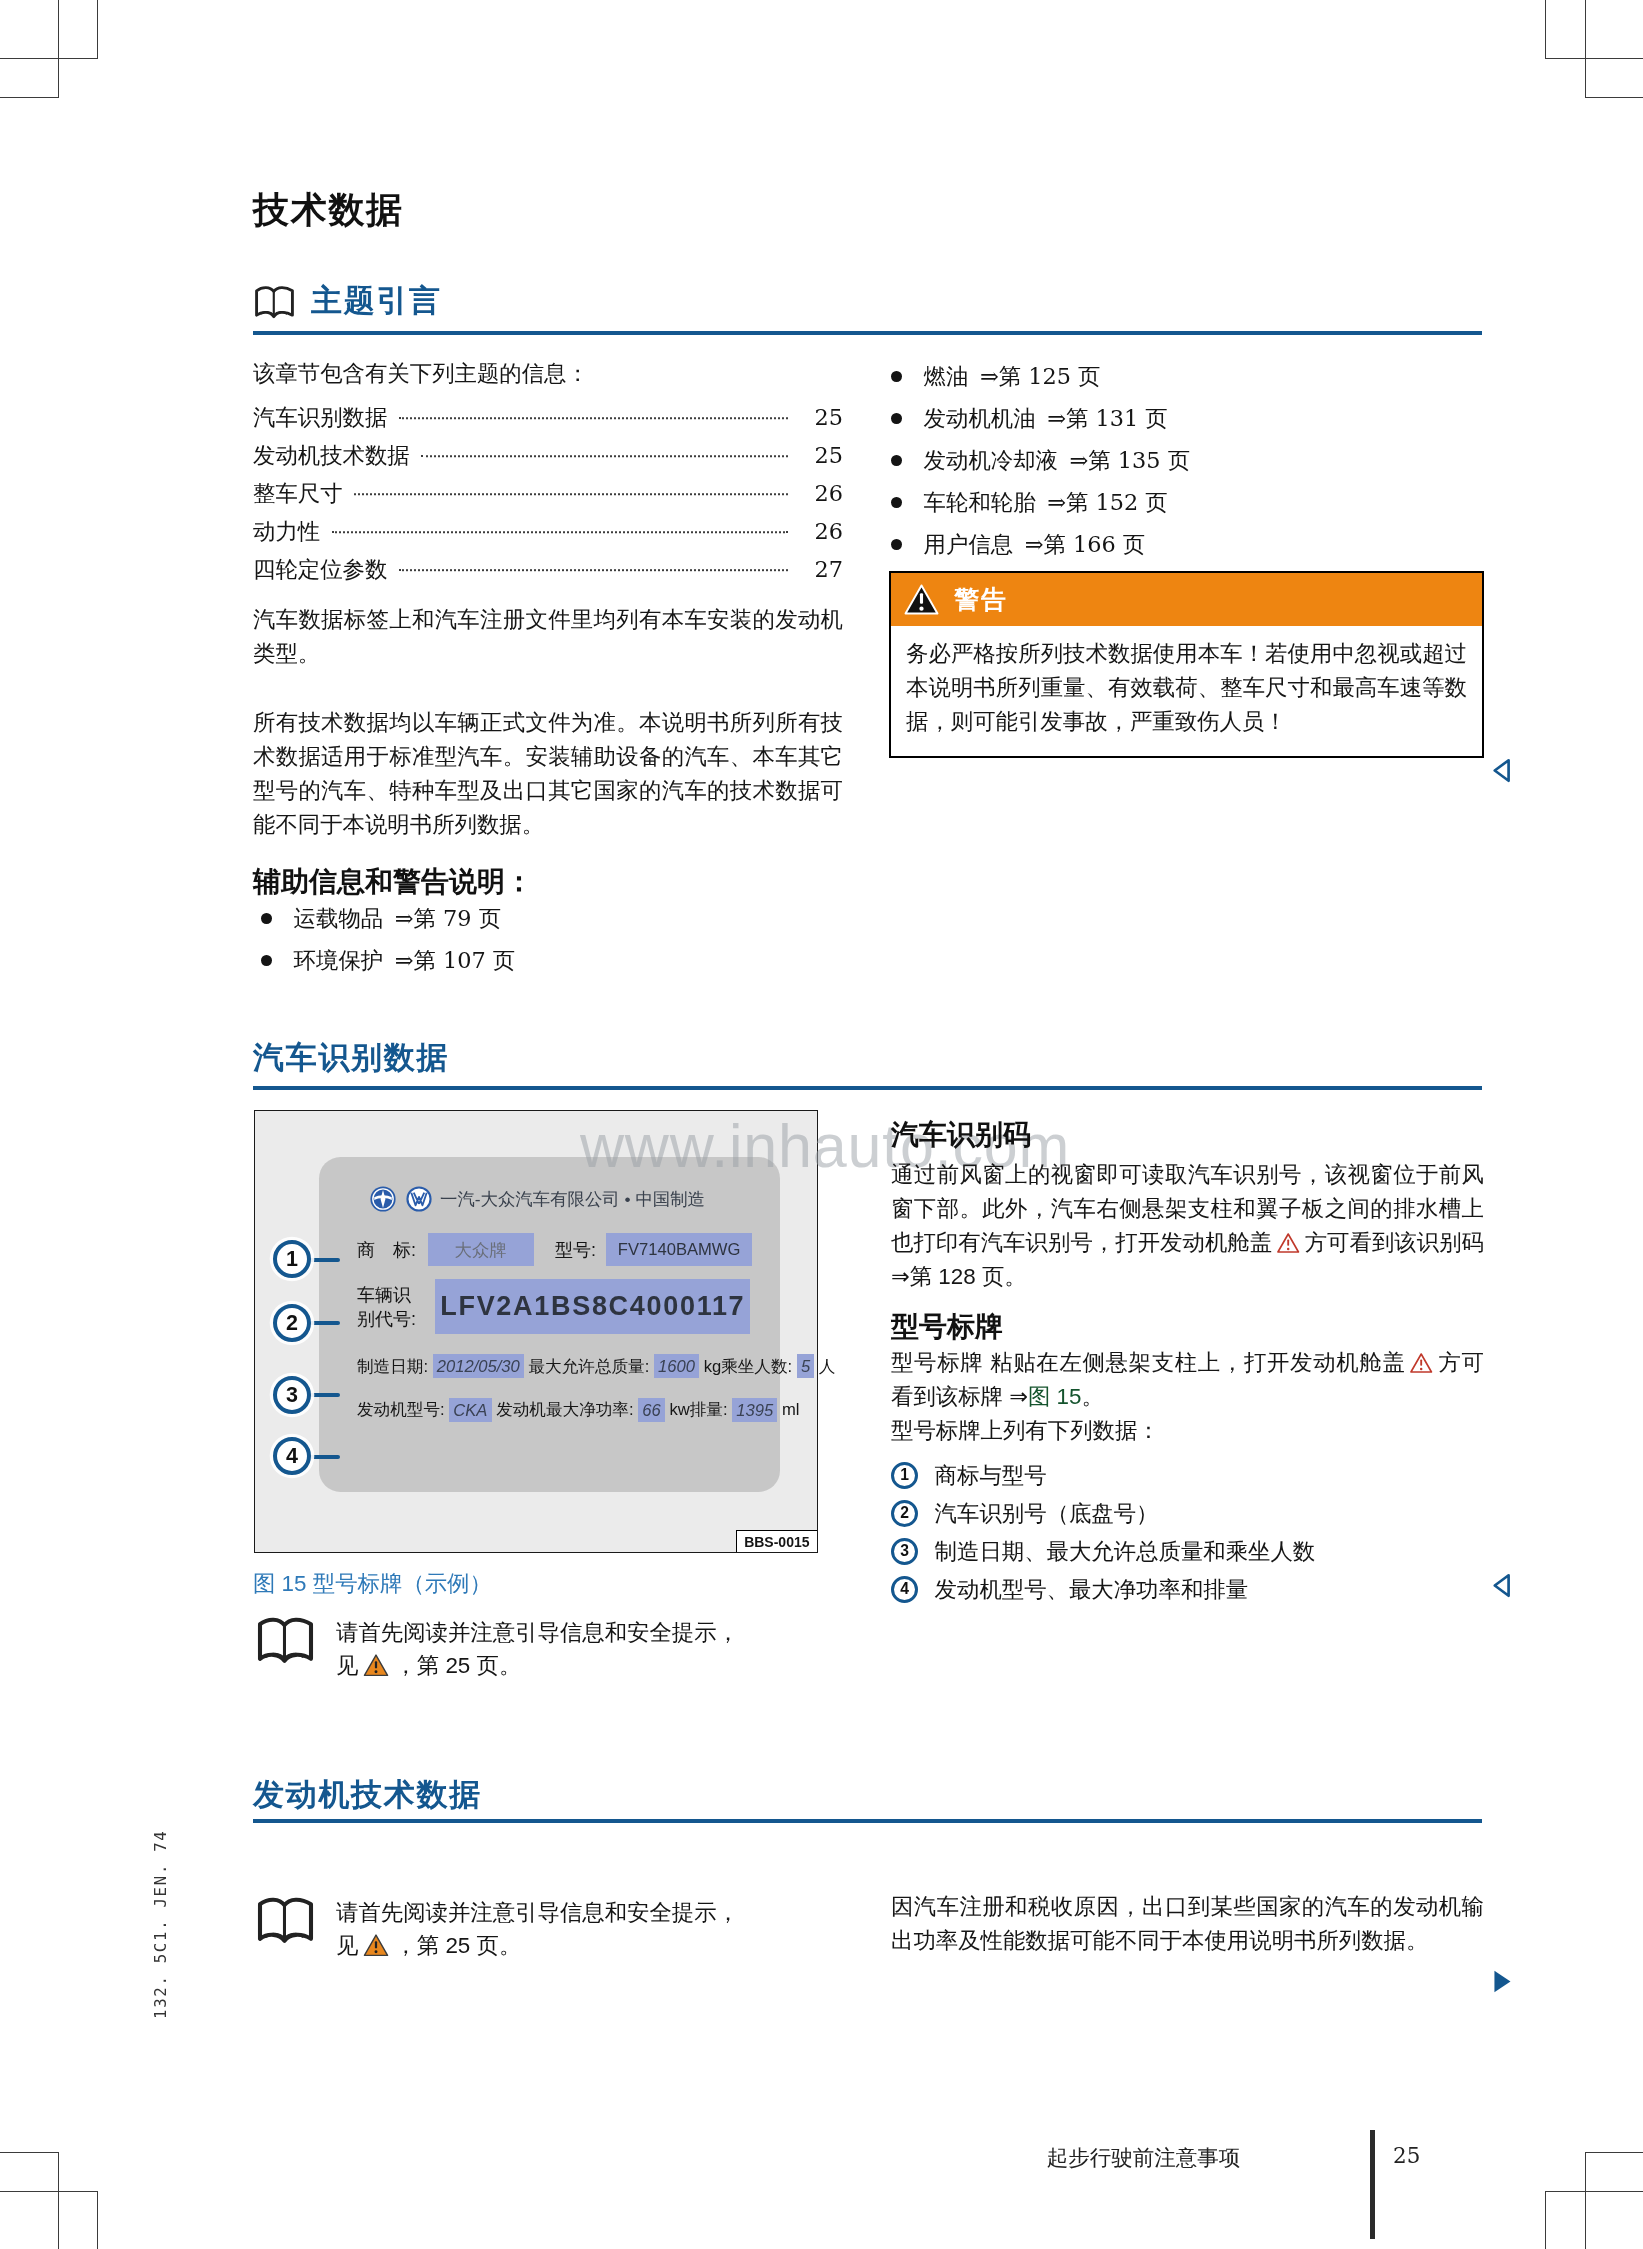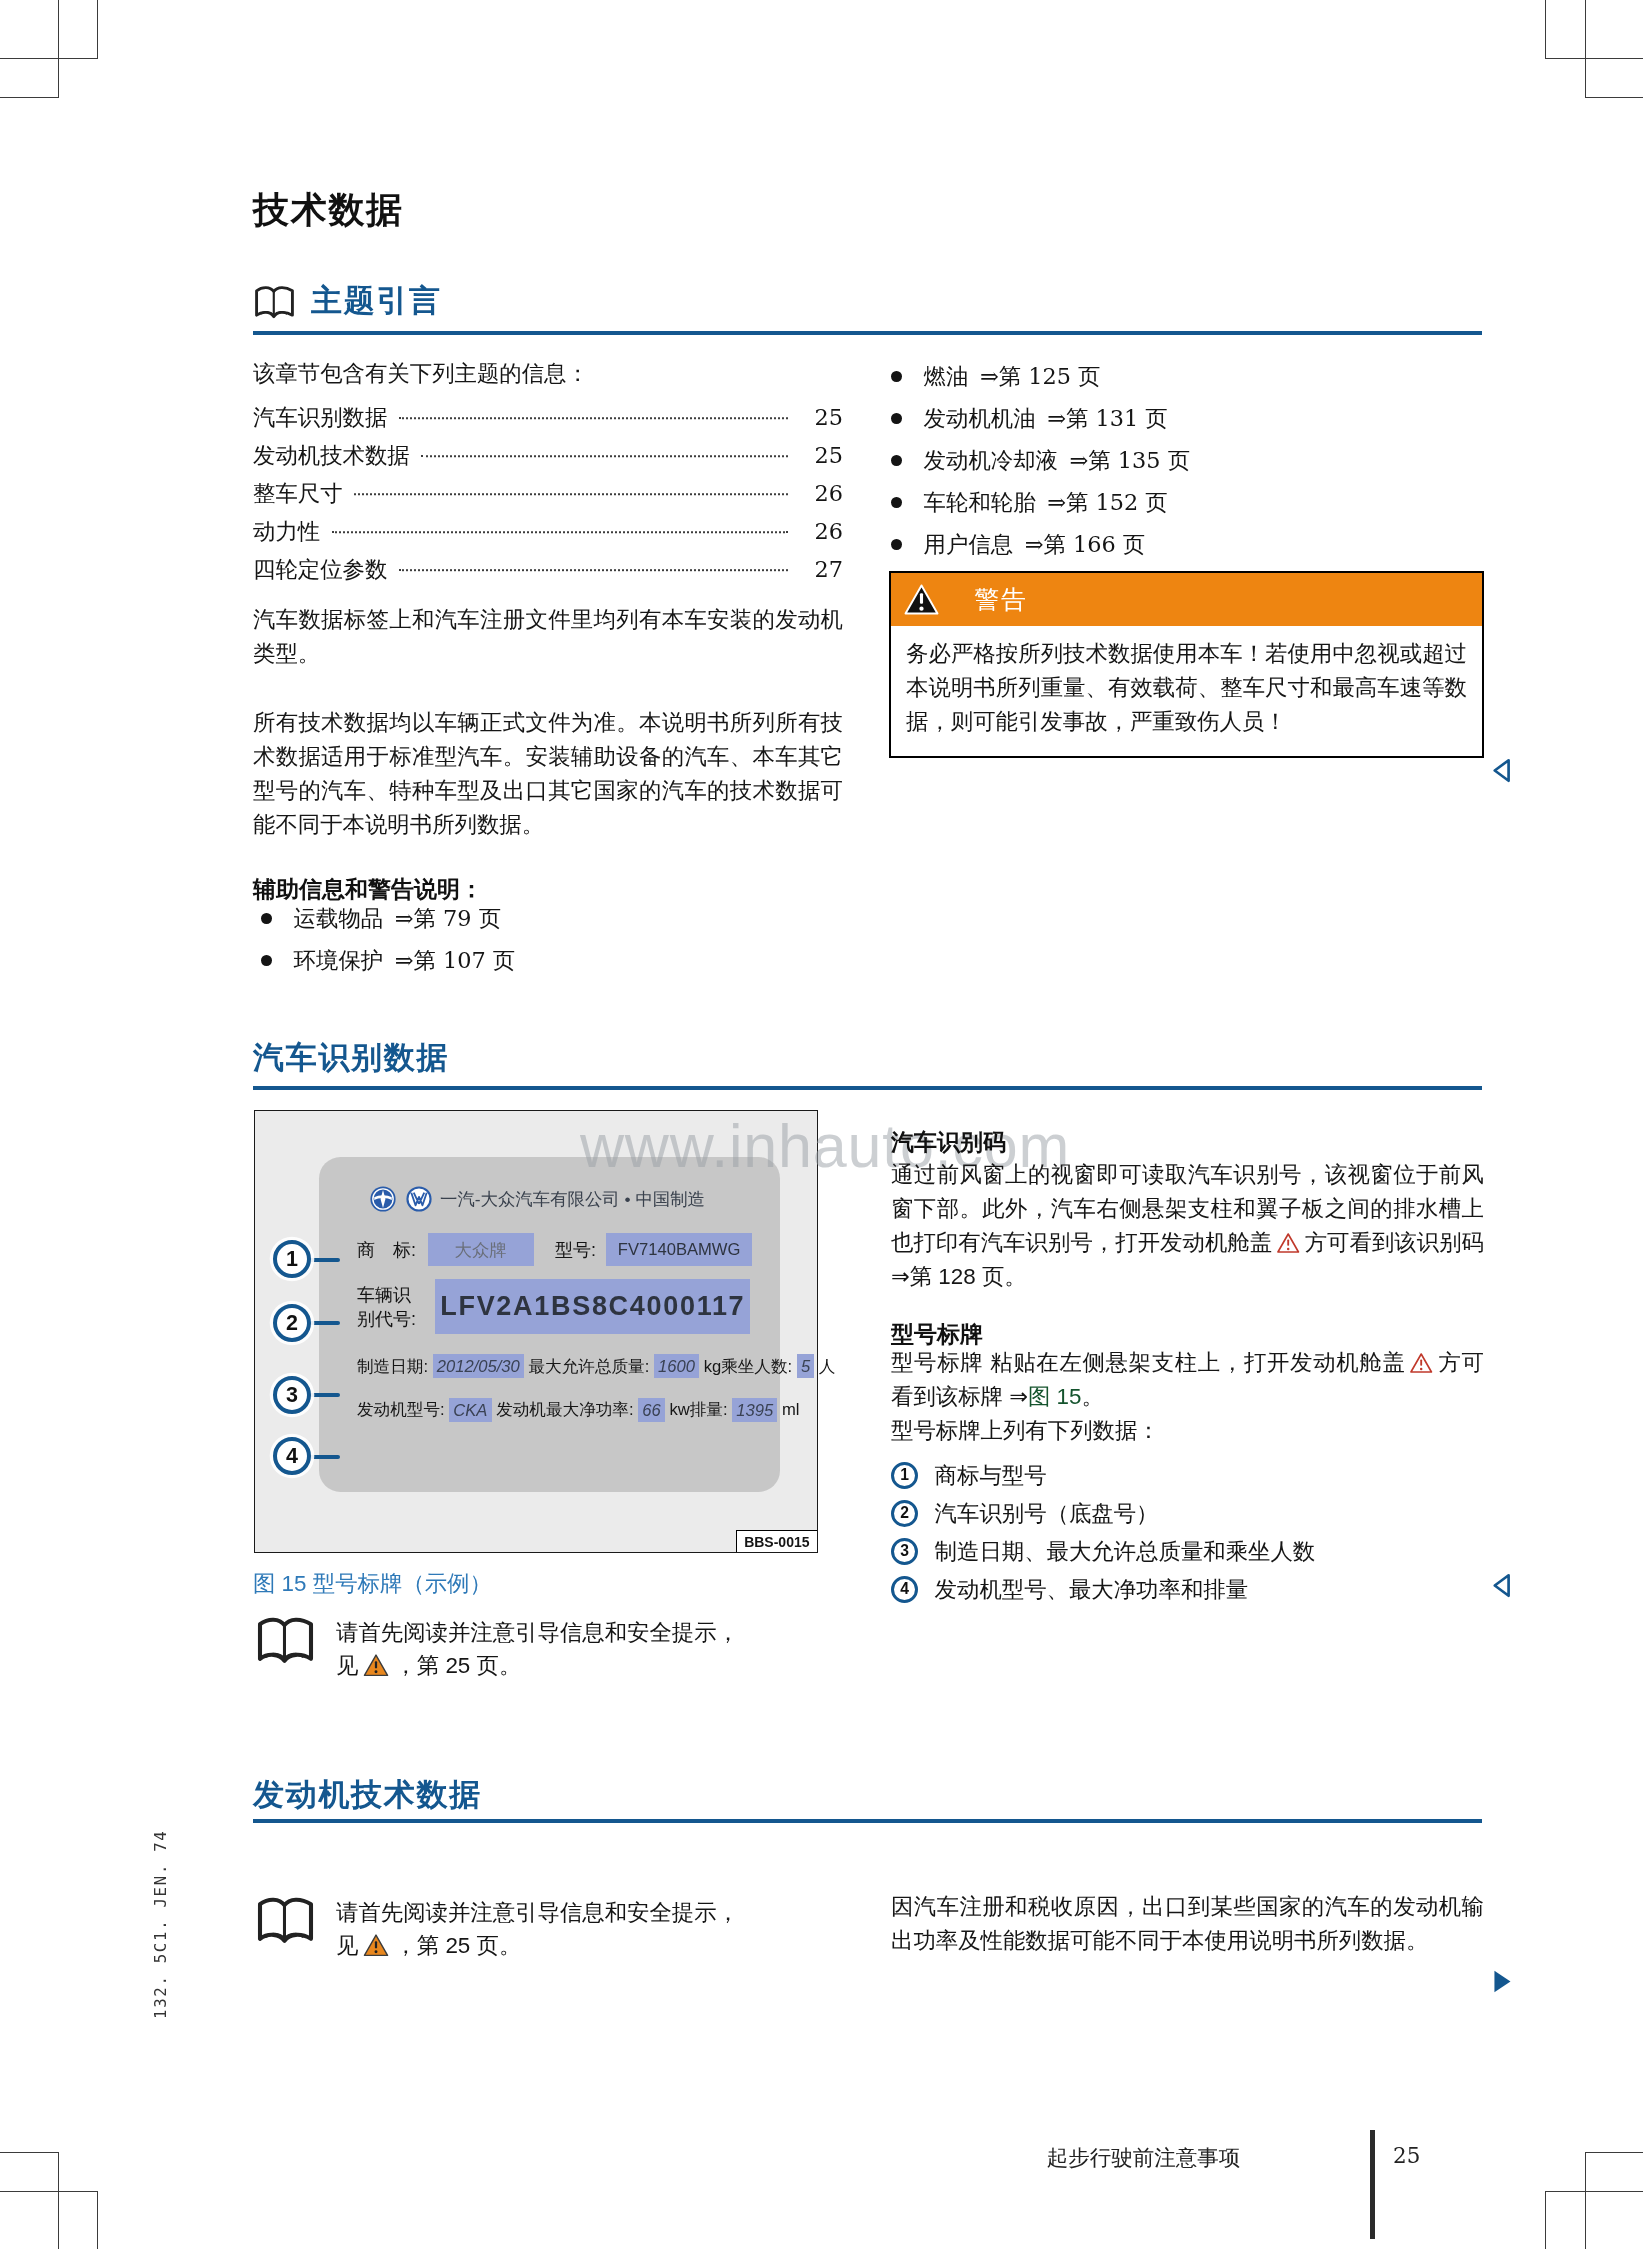--- a/index.html
+++ b/index.html
@@ -10,37 +10,37 @@
   .ser{font-family:"DejaVu Serif","Liberation Serif",serif;}
 
   
   .doc-title{font-size:36px;font-weight:600;letter-spacing:1.7px;color:#111;}
   .sec-head{display:flex;align-items:flex-end;gap:15px;}
   .sec-head .txt{font-size:31px;font-weight:600;letter-spacing:1.7px;color:#14578f;}
   .rule{position:absolute;height:4.1px;background:#14578f;z-index:3;}
 
   
   .body-txt{font-size:22.4px;line-height:34px;text-align:justify;color:#161616;}
-  .bold-head{font-size:23px;font-weight:bold;color:#111;margin-top:11px;}
+  .bold-head{font-size:28px;font-weight:bold;color:#111;}
   .lead{font-size:22.4px;color:#161616;}
 
   
   .toc-row{display:flex;align-items:baseline;height:38px;font-size:22.4px;}
   .toc-leader{flex:1;border-bottom:2.5px dotted #3c3c3c;margin:0 11.6px;transform:translateY(-5.8px);}
   .toc-page{width:43px;text-align:right;font-size:22.4px;}
 
   
   .bul-row{display:flex;align-items:flex-start;font-size:22.4px;height:42px;}
   .dot{flex:0 0 10.8px;width:10.8px;height:10.8px;border-radius:50%;background:#141414;margin:10px 21.5px 0 8.3px;}
   .ref{margin-left:11.6px;}
 
   
   .warnbox{position:absolute;border:2.5px solid #000;background:#fff;z-index:3;}
   .warnbox .hd{background:#ee8511;display:flex;align-items:center;gap:15px;padding:8.3px 13.2px;height:36px;}
-  .warnbox .hd .t{color:#fff;font-size:25px;font-weight:normal;letter-spacing:1.7px;margin-left:20px;}
+  .warnbox .hd .t{color:#fff;font-size:25px;font-weight:bold;letter-spacing:1.7px;}
   .warnbox .bd{padding:11.6px 15px 16.6px 15px;font-size:22.4px;line-height:34px;text-align:justify;}
 
   
   .figure{position:absolute;background:#ebebeb;border:1.7px solid #1a1a1a;z-index:1;}
   .plate{position:absolute;left:64px;top:46px;width:461px;height:335px;background:#c7c7c7;border-radius:21.5px;}
   .company{margin:28px 8.3px 0 50px;display:flex;align-items:center;gap:7.5px;font-size:17.4px;color:#39414d;white-space:nowrap;}
   .p-row1{margin:20px 0 0 38px;display:flex;align-items:center;font-size:18px;white-space:nowrap;}
   .hl{background:#96a3d7;}
   .hl1{display:inline-flex;justify-content:center;align-items:center;min-width:106px;height:33px;color:#6a6f7a;font-size:17.4px;margin-left:11.6px;}
   .hl2{display:inline-flex;justify-content:center;align-items:center;min-width:146px;height:33px;color:#2e3440;font-size:16.6px;margin-left:10px;}

